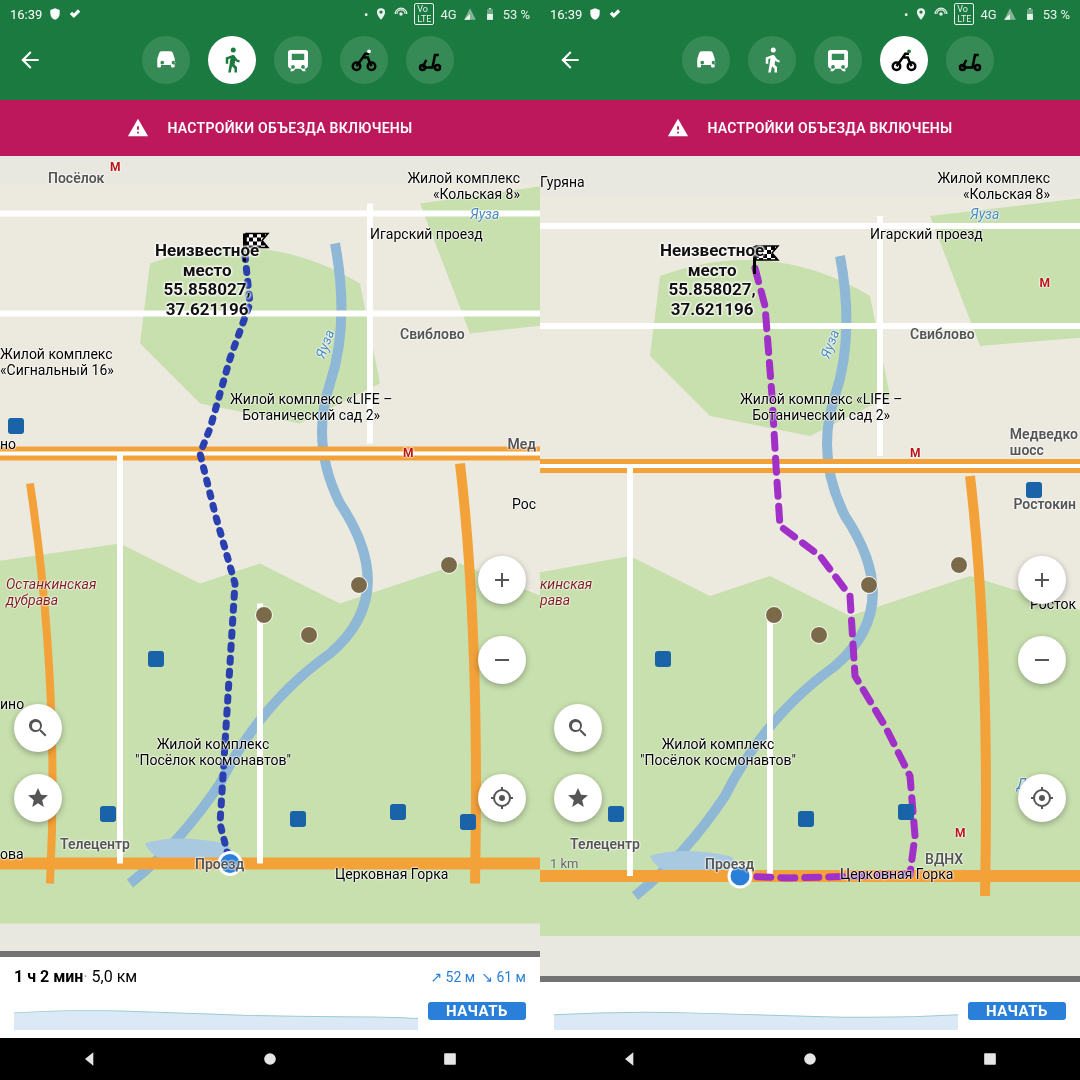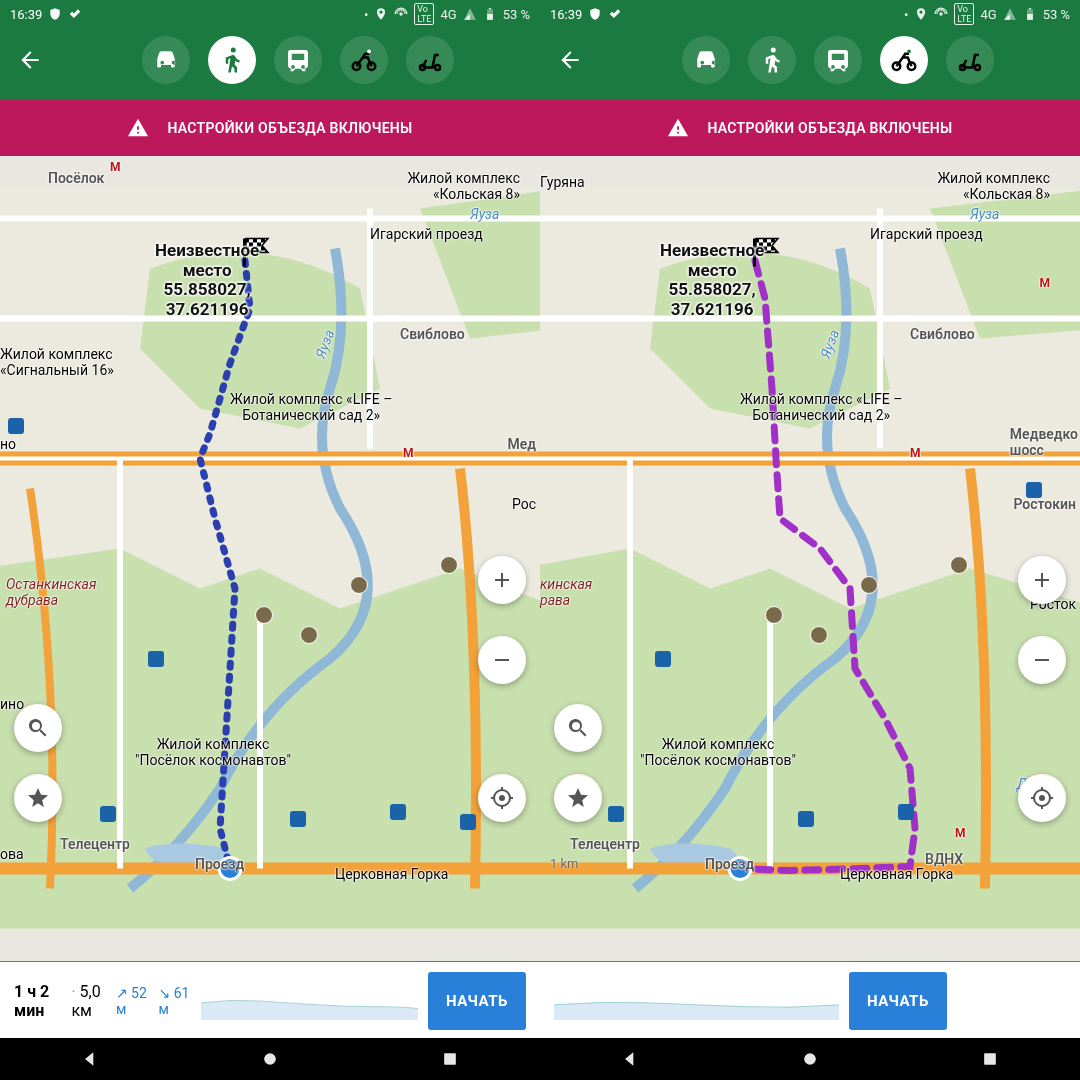--- a/index.html
+++ b/index.html
@@ -40,31 +40,31 @@
   .map-label.water { color:#4a8bc2; font-style:italic; }
   .map-label.metro { color:#bb1616; font-weight:bold; font-size:12px; }
 
   .dest-label { position:absolute; text-align:center; font-weight:700; font-size:17px; color:#111; text-shadow: 0 0 3px #fff, 0 0 3px #fff, 0 0 3px #fff, 0 0 3px #fff; line-height:1.15; }
 
   .circle-btn { position:absolute; width:48px; height:48px; border-radius:50%; background:#fff; box-shadow:0 2px 6px rgba(0,0,0,.3); display:flex; align-items:center; justify-content:center; }
   .circle-btn svg { width:24px; height:24px; fill:#555; }
   .scale-text { position:absolute; font-size:13px; color:#666; text-shadow:0 0 2px #fff; }
 
   
-  .route-panel { background:#fff; padding: 10px 14px 8px 14px; display:flex; gap:6px; border-top:1px solid #737373; }
+  .route-panel { background:#fff; padding: 10px 14px 8px 14px; display:flex; flex-direction:column; gap:6px; border-top:6px solid #737373; }
   .rp-row1 { display:flex; align-items:center; font-size:16px; }
   .rp-time { font-weight:700; }
   .rp-dist::before { content:" · "; color:#999; }
   .rp-elev { margin-left:auto; font-size:14px; color:#2a80d8; display:flex; gap:6px; }
   .rp-elev .down::before { content:"↘ "; color:#2a80d8; }
   .rp-elev .up::before { content:"↗ "; color:#2a80d8; }
   .rp-row2 { display:flex; align-items:center; gap:10px; }
   .elev-chart { flex:1; height:38px; position:relative; }
   .elev-chart svg { width:100%; height:100%; }
-  .start-btn { background:#2a80d8; color:#fff; font-weight:700; font-size:15px; letter-spacing:.5px; padding: 20px 18px; border-radius:3px; }
+  .start-btn { background:#2a80d8; color:#fff; font-weight:700; font-size:15px; letter-spacing:.5px; padding: 0 18px; border-radius:3px; }
 
   
   .navbar { height: 42px; background:#000; display:flex; align-items:center; justify-content:space-around; }
   .navbar svg { width:20px; height:20px; fill:#fff; opacity:.9; }
 
   .poi-dot { position:absolute; width:18px; height:18px; background:#7a6a4a; border-radius:50%; border:1px solid #fff; }
   .poi-sq { position:absolute; width:16px; height:16px; background:#1a63a8; border-radius:3px; }
 </style>
 </head>
 <body>

